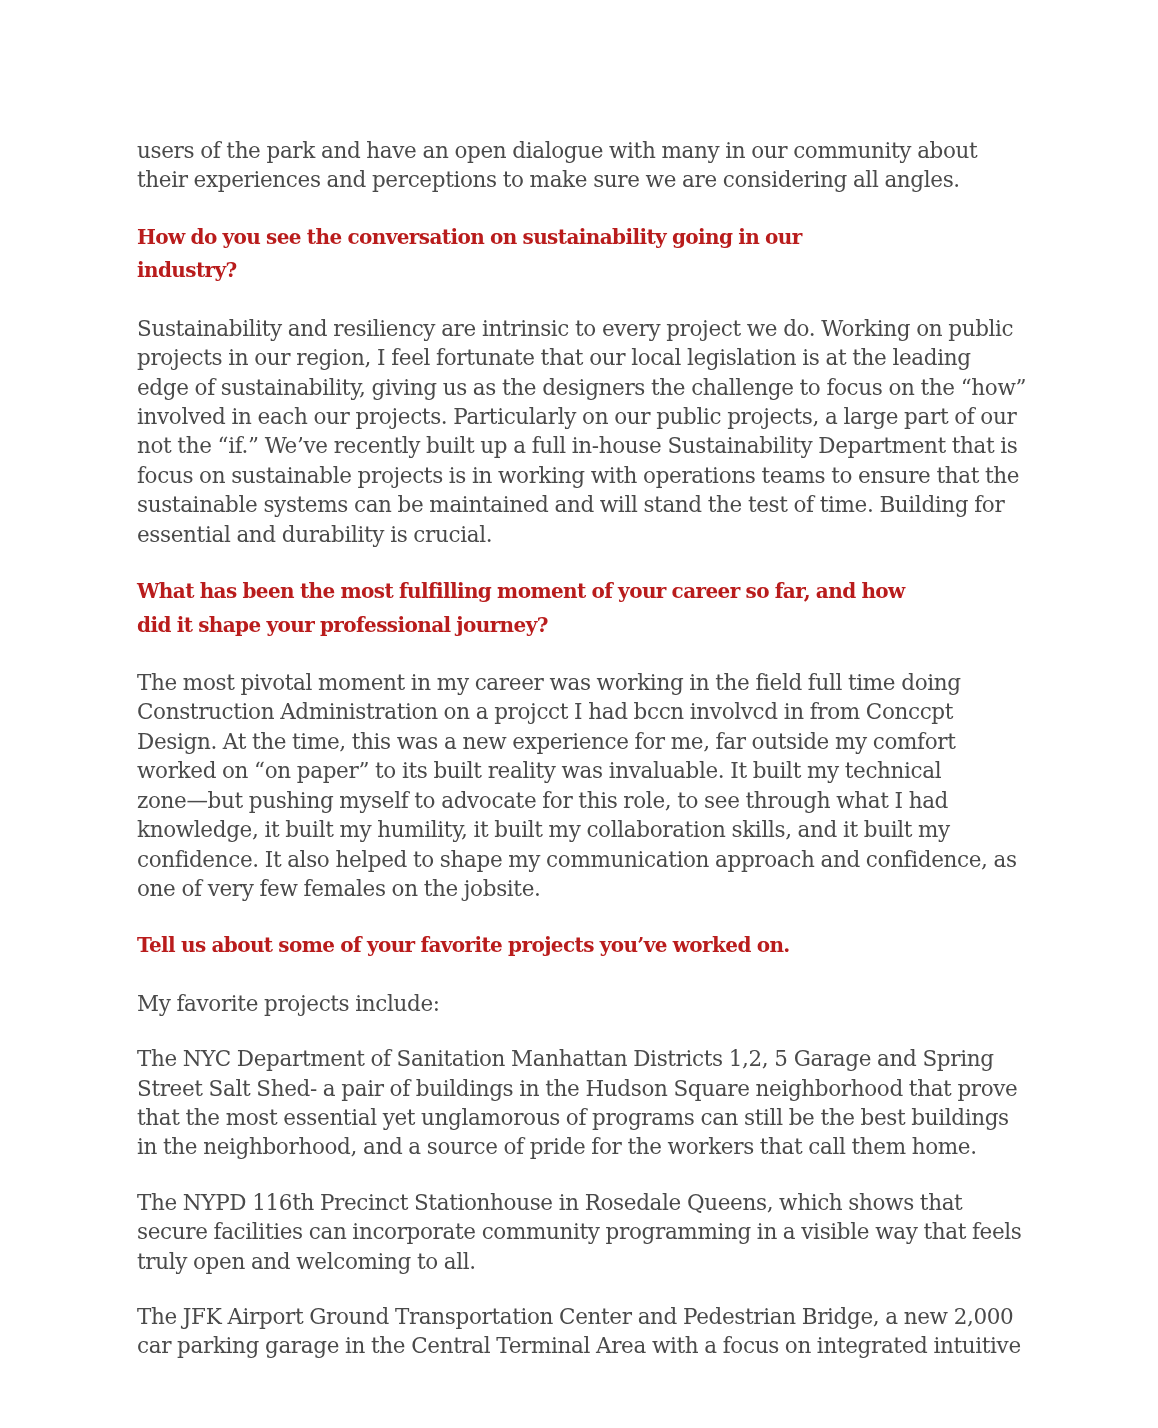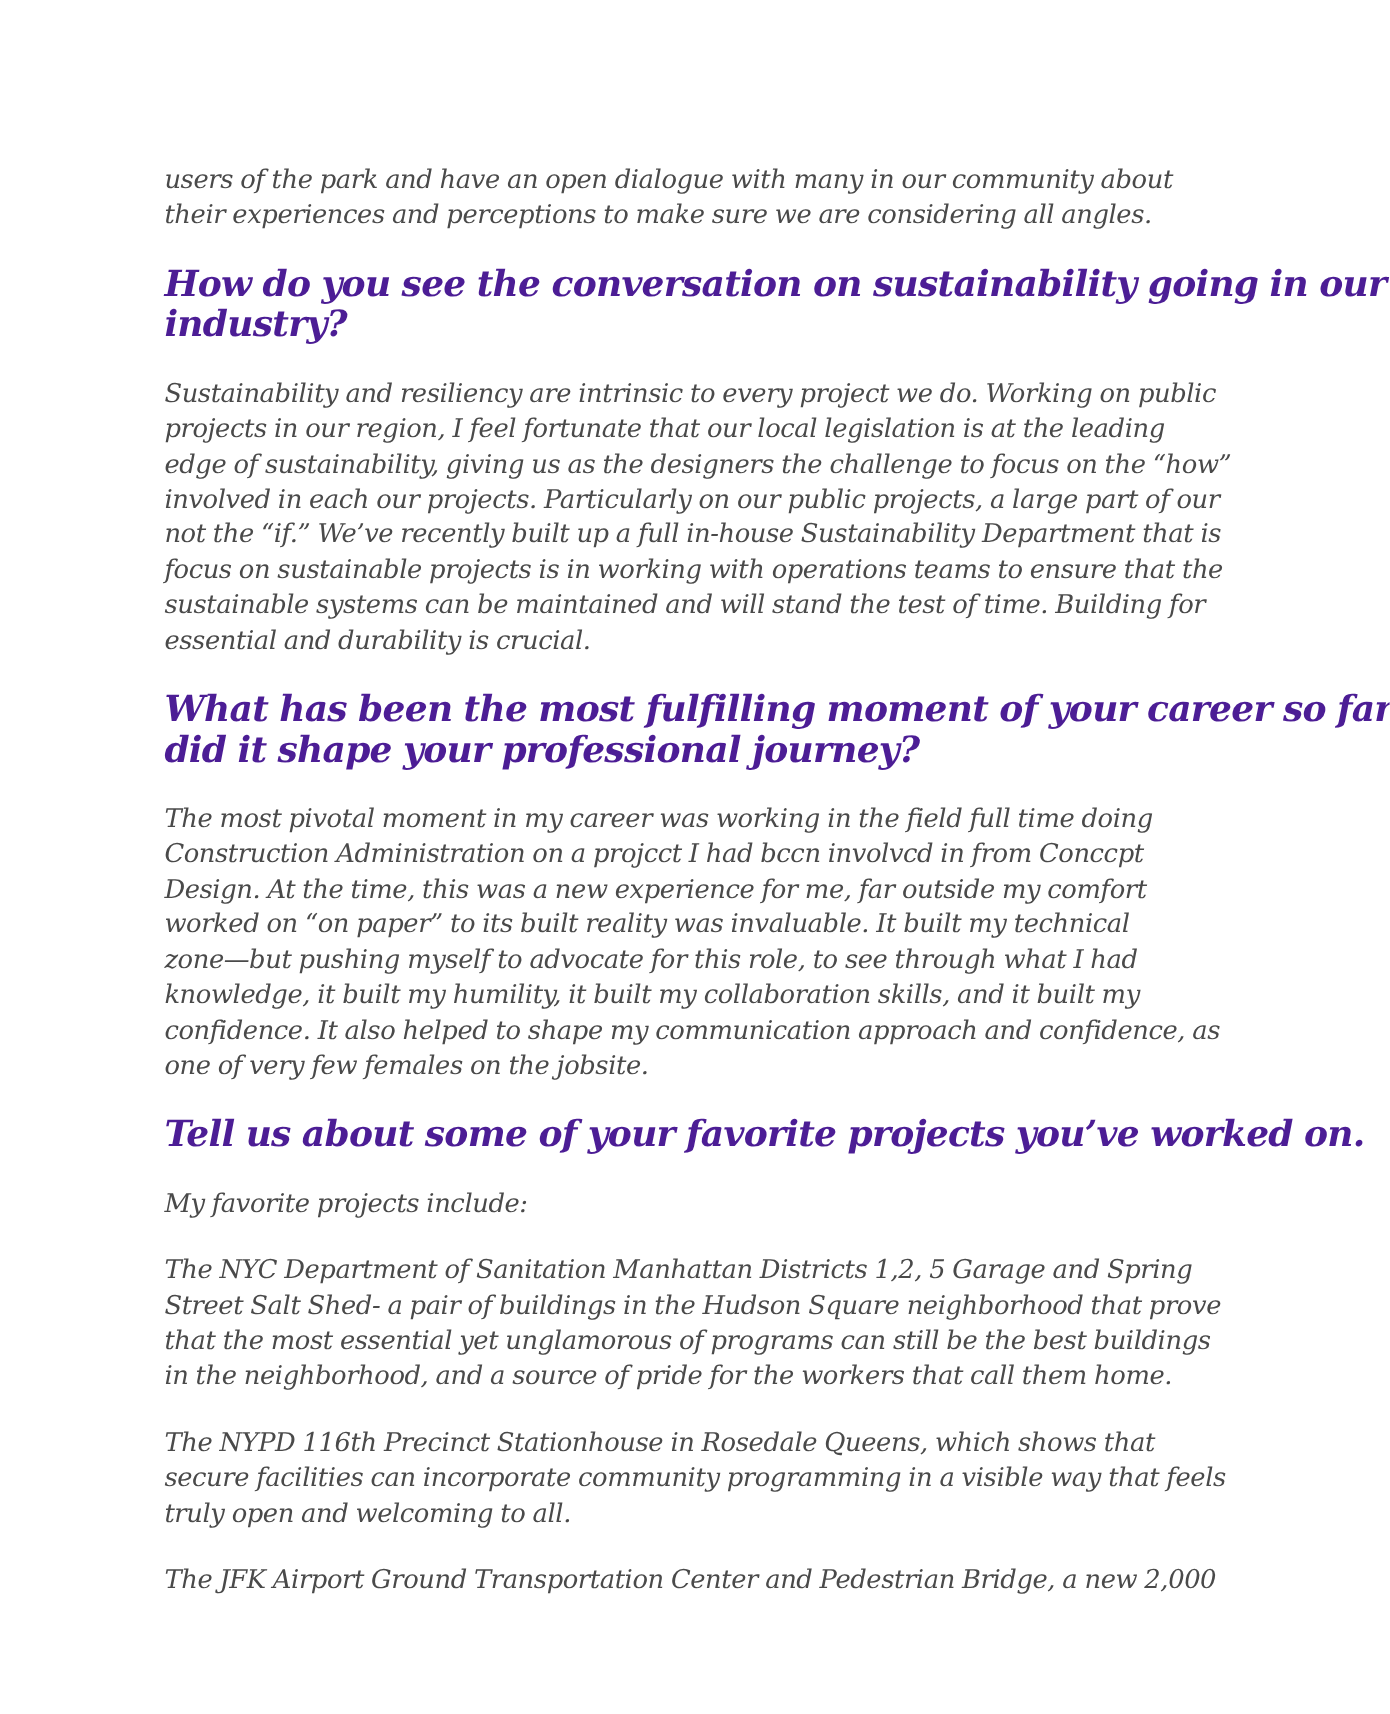--- a/index.html
+++ b/index.html
@@ -24,31 +24,30 @@
     .para {
       font-size: 21.5px;
       line-height: 29.4px;
       margin: 0 0 26px 0;
       letter-spacing: -0.35px;
       word-spacing: -0.5px;
     }
     .heading {
       font-family: "DejaVu Serif", "Liberation Serif", serif;
       font-weight: bold;
-      font-size: 30px;
+      font-size: 20px;
       line-height: 33.5px;
-      color: #4c1d95;
+      color: #b91c1c;
       margin: 0 0 26px 0;
       letter-spacing: -0.6px;
       word-spacing: -0.5px;
     }
     .line {
       display: block;
       white-space: nowrap;
-      font-style: italic;
     }
   </style>
 </head>
 <body>
 
 <div class="page">
 
   <p class="para">
     <span class="line">users of the park and have an open dialogue with many in our community about</span>
     <span class="line">their experiences and perceptions to make sure we are considering all angles.</span>
@@ -102,15 +101,16 @@
   </p>
 
   <p class="para">
     <span class="line">The NYPD 116th Precinct Stationhouse in Rosedale Queens, which shows that</span>
     <span class="line">secure facilities can incorporate community programming in a visible way that feels</span>
     <span class="line">truly open and welcoming to all.</span>
   </p>
 
   <p class="para">
     <span class="line">The JFK Airport Ground Transportation Center and Pedestrian Bridge, a new 2,000</span>
+    <span class="line">car parking garage in the Central Terminal Area with a focus on integrated intuitive</span>
   </p>
 
 </div>
 
 </body></html>

